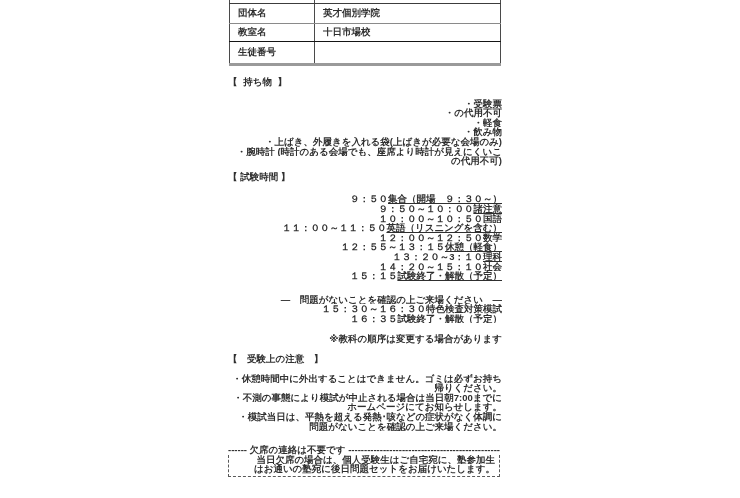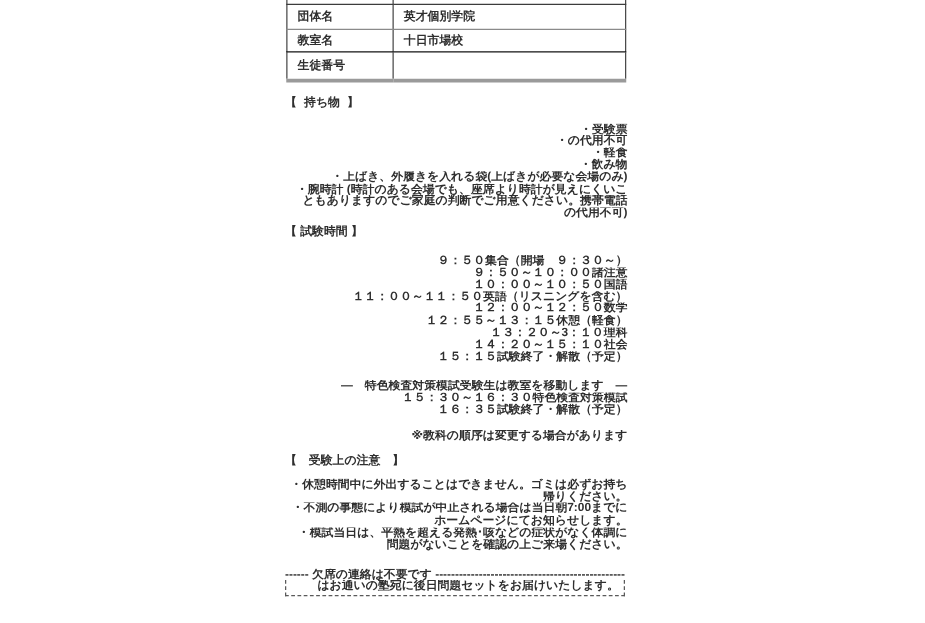--- a/index.html
+++ b/index.html
@@ -21,21 +21,21 @@
   }
   .info-table .r0 td{height:3px;border-top:none;border-bottom:1px solid #3c3c3c;padding:0;}
   .info-table .r1 td{height:19px;border-bottom:1px solid #8a8a8a;}
   .info-table .r2 td{height:17px;border-bottom:1px solid #151515;}
   .info-table .r3 td{height:21px;border-bottom:3px solid #9a9a9a;font-family:Liberation Serif, serif;}
   
   .sec-heading{height:9.6px;line-height:9.6px;white-space:pre;}
   #belongings-heading{margin-top:12px;font-family:Liberation Mono, monospace;}
   #belongings-list{margin-top:11px;}
   #schedule-heading{margin-top:6px;}
-  #schedule-list{margin-top:13px;}
+  #schedule-list{margin-top:13px;text-decoration:underline;}
   .sched-row .time{display:inline-block;width:106px;white-space:pre;}
   .move-notice{margin-top:14px;padding-left:7px;}
   .order-note{margin-top:11px;padding-left:8px;}
   #cautions-heading{margin-top:10px;}
   #cautions-list{margin-top:10px;}
   
   .absence-title{margin-top:14px;width:272px;}
   .absence-box{
     border-left:1px dashed #5a5a5a;border-right:1px dashed #5a5a5a;
     border-bottom:1px dashed #5a5a5a;width:262px;padding:0 4px 2px 4px;
@@ -72,54 +72,54 @@
     </table>
 
   <div id="belongings-heading" class="sec-heading">【 持ち物 】</div>
   <div id="belongings-list">
     <div class="line">・受験票</div>
     <div class="line">・の代用不可</div>
     <div class="line">・軽食</div>
     <div class="line">・飲み物</div>
     <div class="line">・上ばき、外履きを入れる袋(上ばきが必要な会場のみ)</div>
     <div class="line">・腕時計 (時計のある会場でも、座席より時計が見えにくいこ</div>
-    <div class="line">　ともありますのでご家庭の判断でご用意ください。携帯電話</div>
     <div class="line">　の代用不可)</div>
   </div>
 
   <div id="schedule-heading" class="sec-heading">【 試験時間 】</div>
   <div id="schedule-list">
     <div class="line sched-row"><span class="time">　９：５０</span><span>集合（開場　９：３０～）</span></div>
     <div class="line sched-row"><span class="time">　９：５０～１０：００</span><span>諸注意</span></div>
     <div class="line sched-row"><span class="time">１０：００～１０：５０</span><span>国語</span></div>
     <div class="line sched-row"><span class="time">１１：００～１１：５０</span><span>英語（リスニングを含む）</span></div>
     <div class="line sched-row"><span class="time">１２：００～１２：５０</span><span>数学</span></div>
     <div class="line sched-row"><span class="time">１２：５５～１３：１５</span><span>休憩（軽食）</span></div>
     <div class="line sched-row"><span class="time">１３：２０～3：１０</span><span>理科</span></div>
     <div class="line sched-row"><span class="time">１４：２０～１５：１０</span><span>社会</span></div>
     <div class="line sched-row"><span class="time">１５：１５</span><span>試験終了・解散（予定）</span></div>
   </div>
 
-  <div class="line move-notice">―　特色検査対策模試受験生は教室を移動します　―</div>
+  <div class="line move-notice">―　問題がないことを確認の上ご来場ください　―</div>
 
   <div>
     <div class="line sched-row"><span class="time">１５：３０～１６：３０</span><span>特色検査対策模試</span></div>
     <div class="line sched-row"><span class="time">１６：３５</span><span>試験終了・解散（予定）</span></div>
   </div>
 
   <div class="line order-note">※教科の順序は変更する場合があります</div>
 
   <div id="cautions-heading" class="sec-heading">【　受験上の注意　】</div>
   <div id="cautions-list">
     <div class="line">・休憩時間中に外出することはできません。ゴミは必ずお持ち</div>
     <div class="line">　帰りください。</div>
     <div class="line">・不測の事態により模試が中止される場合は当日朝7:00までに</div>
     <div class="line">　ホームページにてお知らせします。</div>
     <div class="line">・模試当日は、平熱を超える発熱･咳などの症状がなく体調に</div>
     <div class="line">　問題がないことを確認の上ご来場ください。</div>
   </div>
 
   <div class="line absence-title">------ 欠席の連絡は不要です ------------------------------------------------</div>
   <div class="absence-box">
+    <div class="line">当日欠席の場合は、個人受験生はご自宅宛に、塾参加生</div>
     <div class="line">はお通いの塾宛に後日問題セットをお届けいたします。</div>
   </div>
 
 </div>
 
 </body></html>

